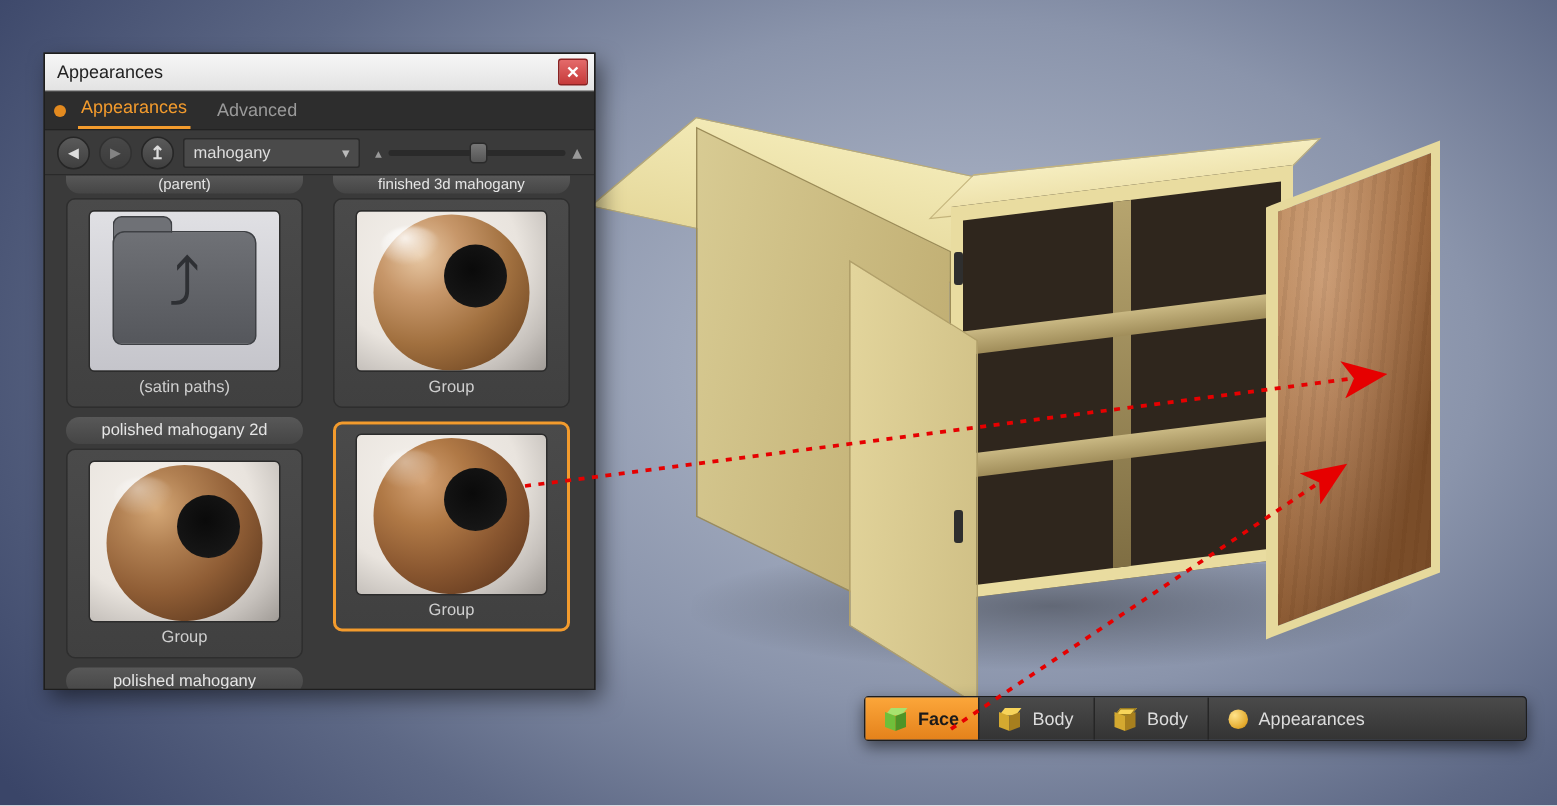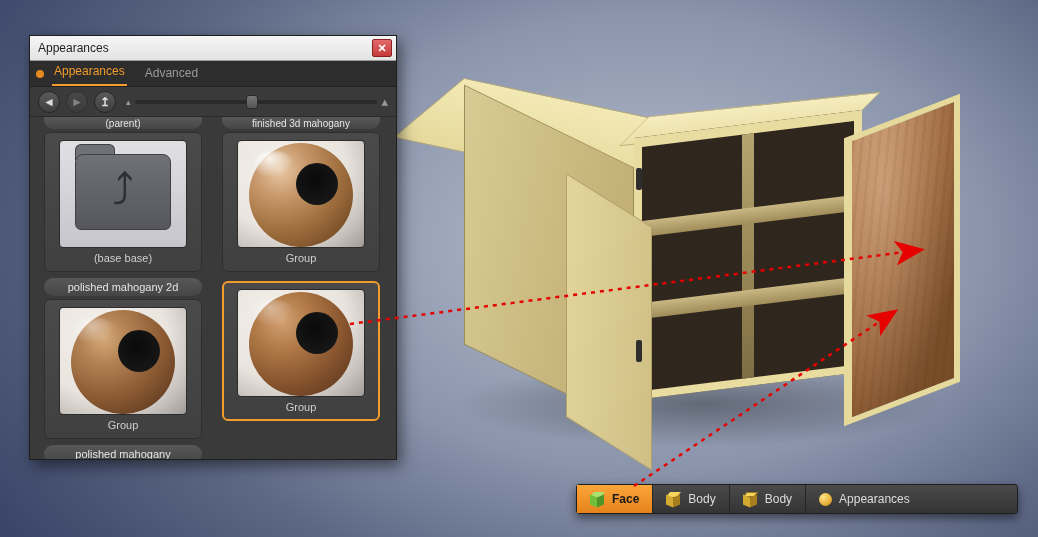--- a/index.html
+++ b/index.html
@@ -175,21 +175,21 @@
       repeating-linear-gradient(96deg, rgba(120,70,30,.18) 0 3px, rgba(0,0,0,0) 3px 9px),
       linear-gradient(120deg,#c78a54,#b07240 45%,#8f5a30 80%);
   }
   .door-right-inner { position:absolute; inset:0;
     background: radial-gradient(ellipse at 30% 20%, rgba(255,255,255,.25), rgba(0,0,0,.15) 80%);
   }
   .hinge { position:absolute; width:6px; height:22px; background:#2e2e2e; border-radius:2px; }
 
   
   .target-bar {
-    position:absolute; left:576px; top:484px; width:442px; height:30px;
+    position:absolute; left:576px; top:464px; width:442px; height:30px;
     background: linear-gradient(#4a4a4a,#343434);
     border:1px solid #1e1e1e; border-radius:3px;
     box-shadow: 0 4px 10px rgba(0,0,0,.5);
     display:flex; align-items:stretch;
   }
   .tb-item {
     display:flex; align-items:center; gap:7px;
     padding: 0 13px; font-size:12px; color:#dcdcdc;
     border-right:1px solid #262626; cursor:pointer;
     position:relative;
@@ -246,20 +246,24 @@
     <div class="tabs-row">
       <span class="dot"></span>
       <span class="tab active">Appearances</span>
       <span class="tab">Advanced</span>
     </div>
 
     <div class="toolbar-row">
       <div class="navbtn">◄</div>
       <div class="navbtn disabled">►</div>
       <div class="navbtn" style="font-weight:bold">↥</div>
+      <div class="breadcrumb-box">
+        <span>mahogany</span>
+        <span class="bc-arrow">▾</span>
+      </div>
       <div class="slider-area">
         <span style="font-size:9px;color:#999">▴</span>
         <div class="slider-track">
           <div class="slider-thumb" style="left:46%"></div>
         </div>
         <span style="font-size:13px;color:#999">▴</span>
       </div>
     </div>
 
     <div class="grid-area">
@@ -268,21 +272,21 @@
         <div class="tile">
           <div class="tile-head partial-top">(parent)</div>
           <div class="thumb-outer">
             <div class="thumb-img" style="background:linear-gradient(#e0e0e4,#c5c5cb)">
               <div class="folder-up">
                 <div class="folder-tab"></div>
                 <div class="folder-back"></div>
                 <div class="folder-arrow">⤴</div>
               </div>
             </div>
-            <div class="sub-label">(base base)</div>
+            <div class="sub-label">(satin paths)</div>
           </div>
         </div>
 
         <div class="tile">
           <div class="tile-head partial-top">finished 3d mahogany</div>
           <div class="thumb-outer">
             <div class="thumb-img">
               <div class="sphere wood3"></div>
                 <div class="sphere-hole"></div>
                 <div class="sphere-hl"></div>

